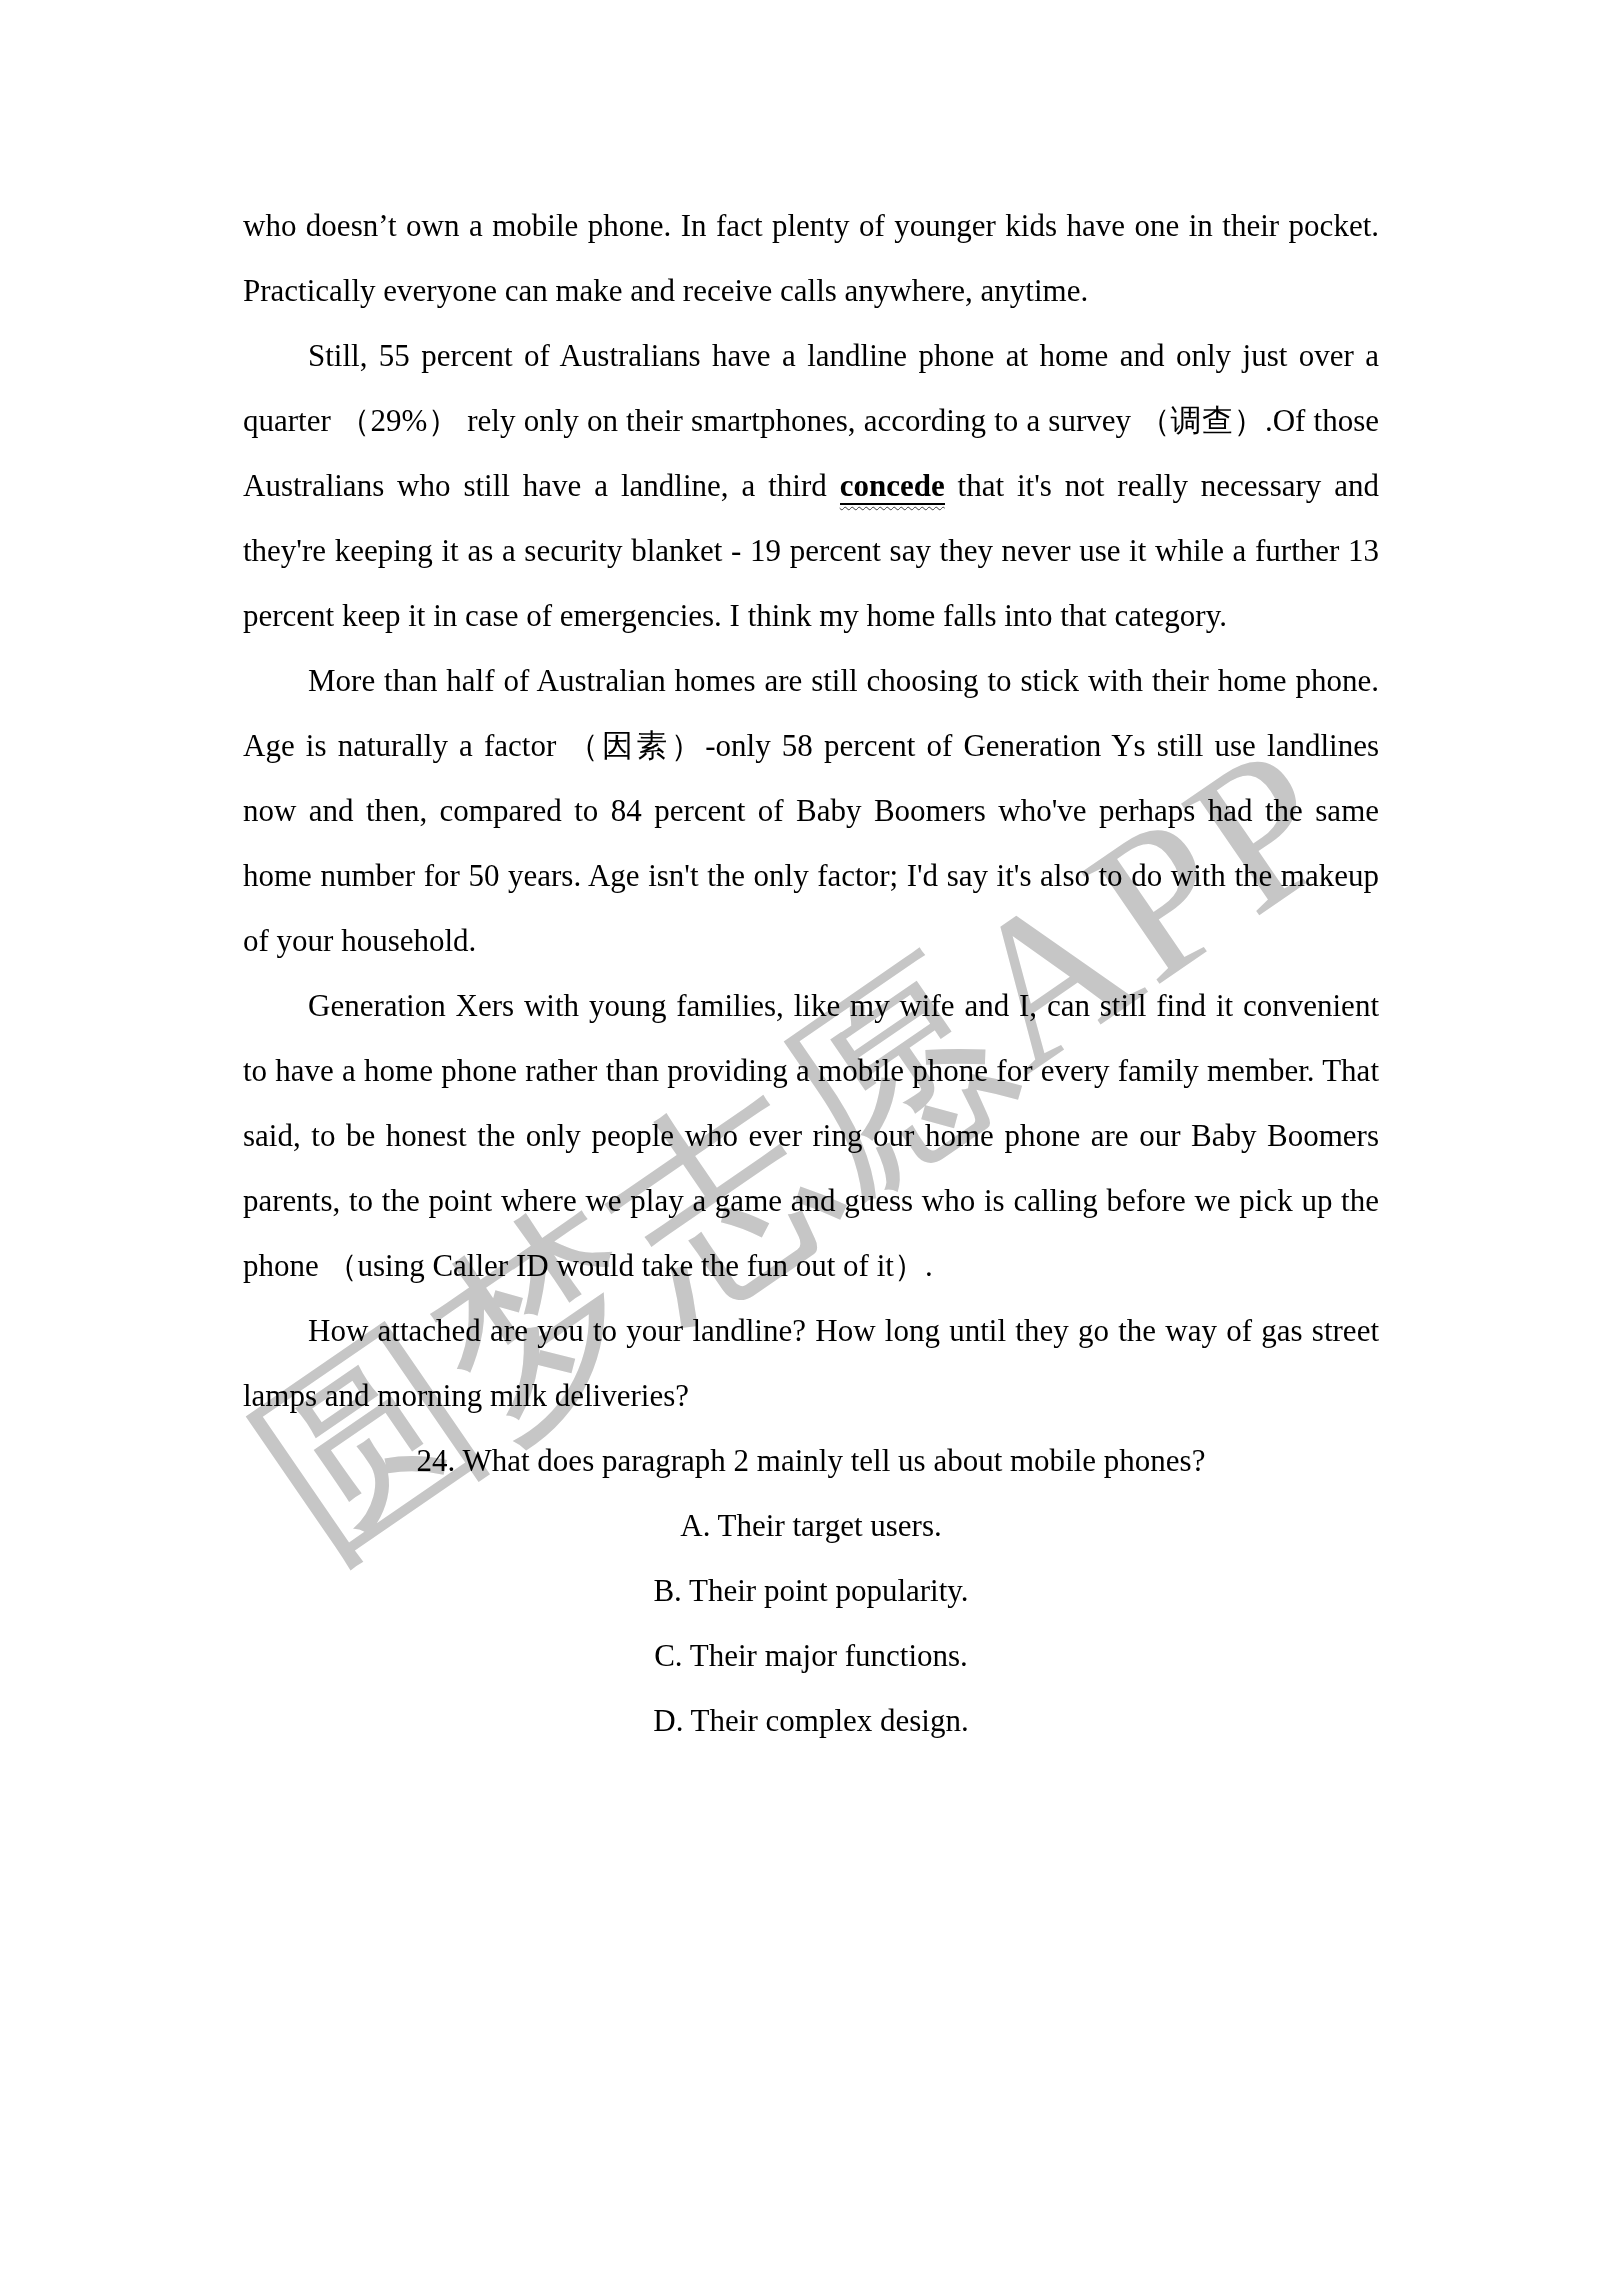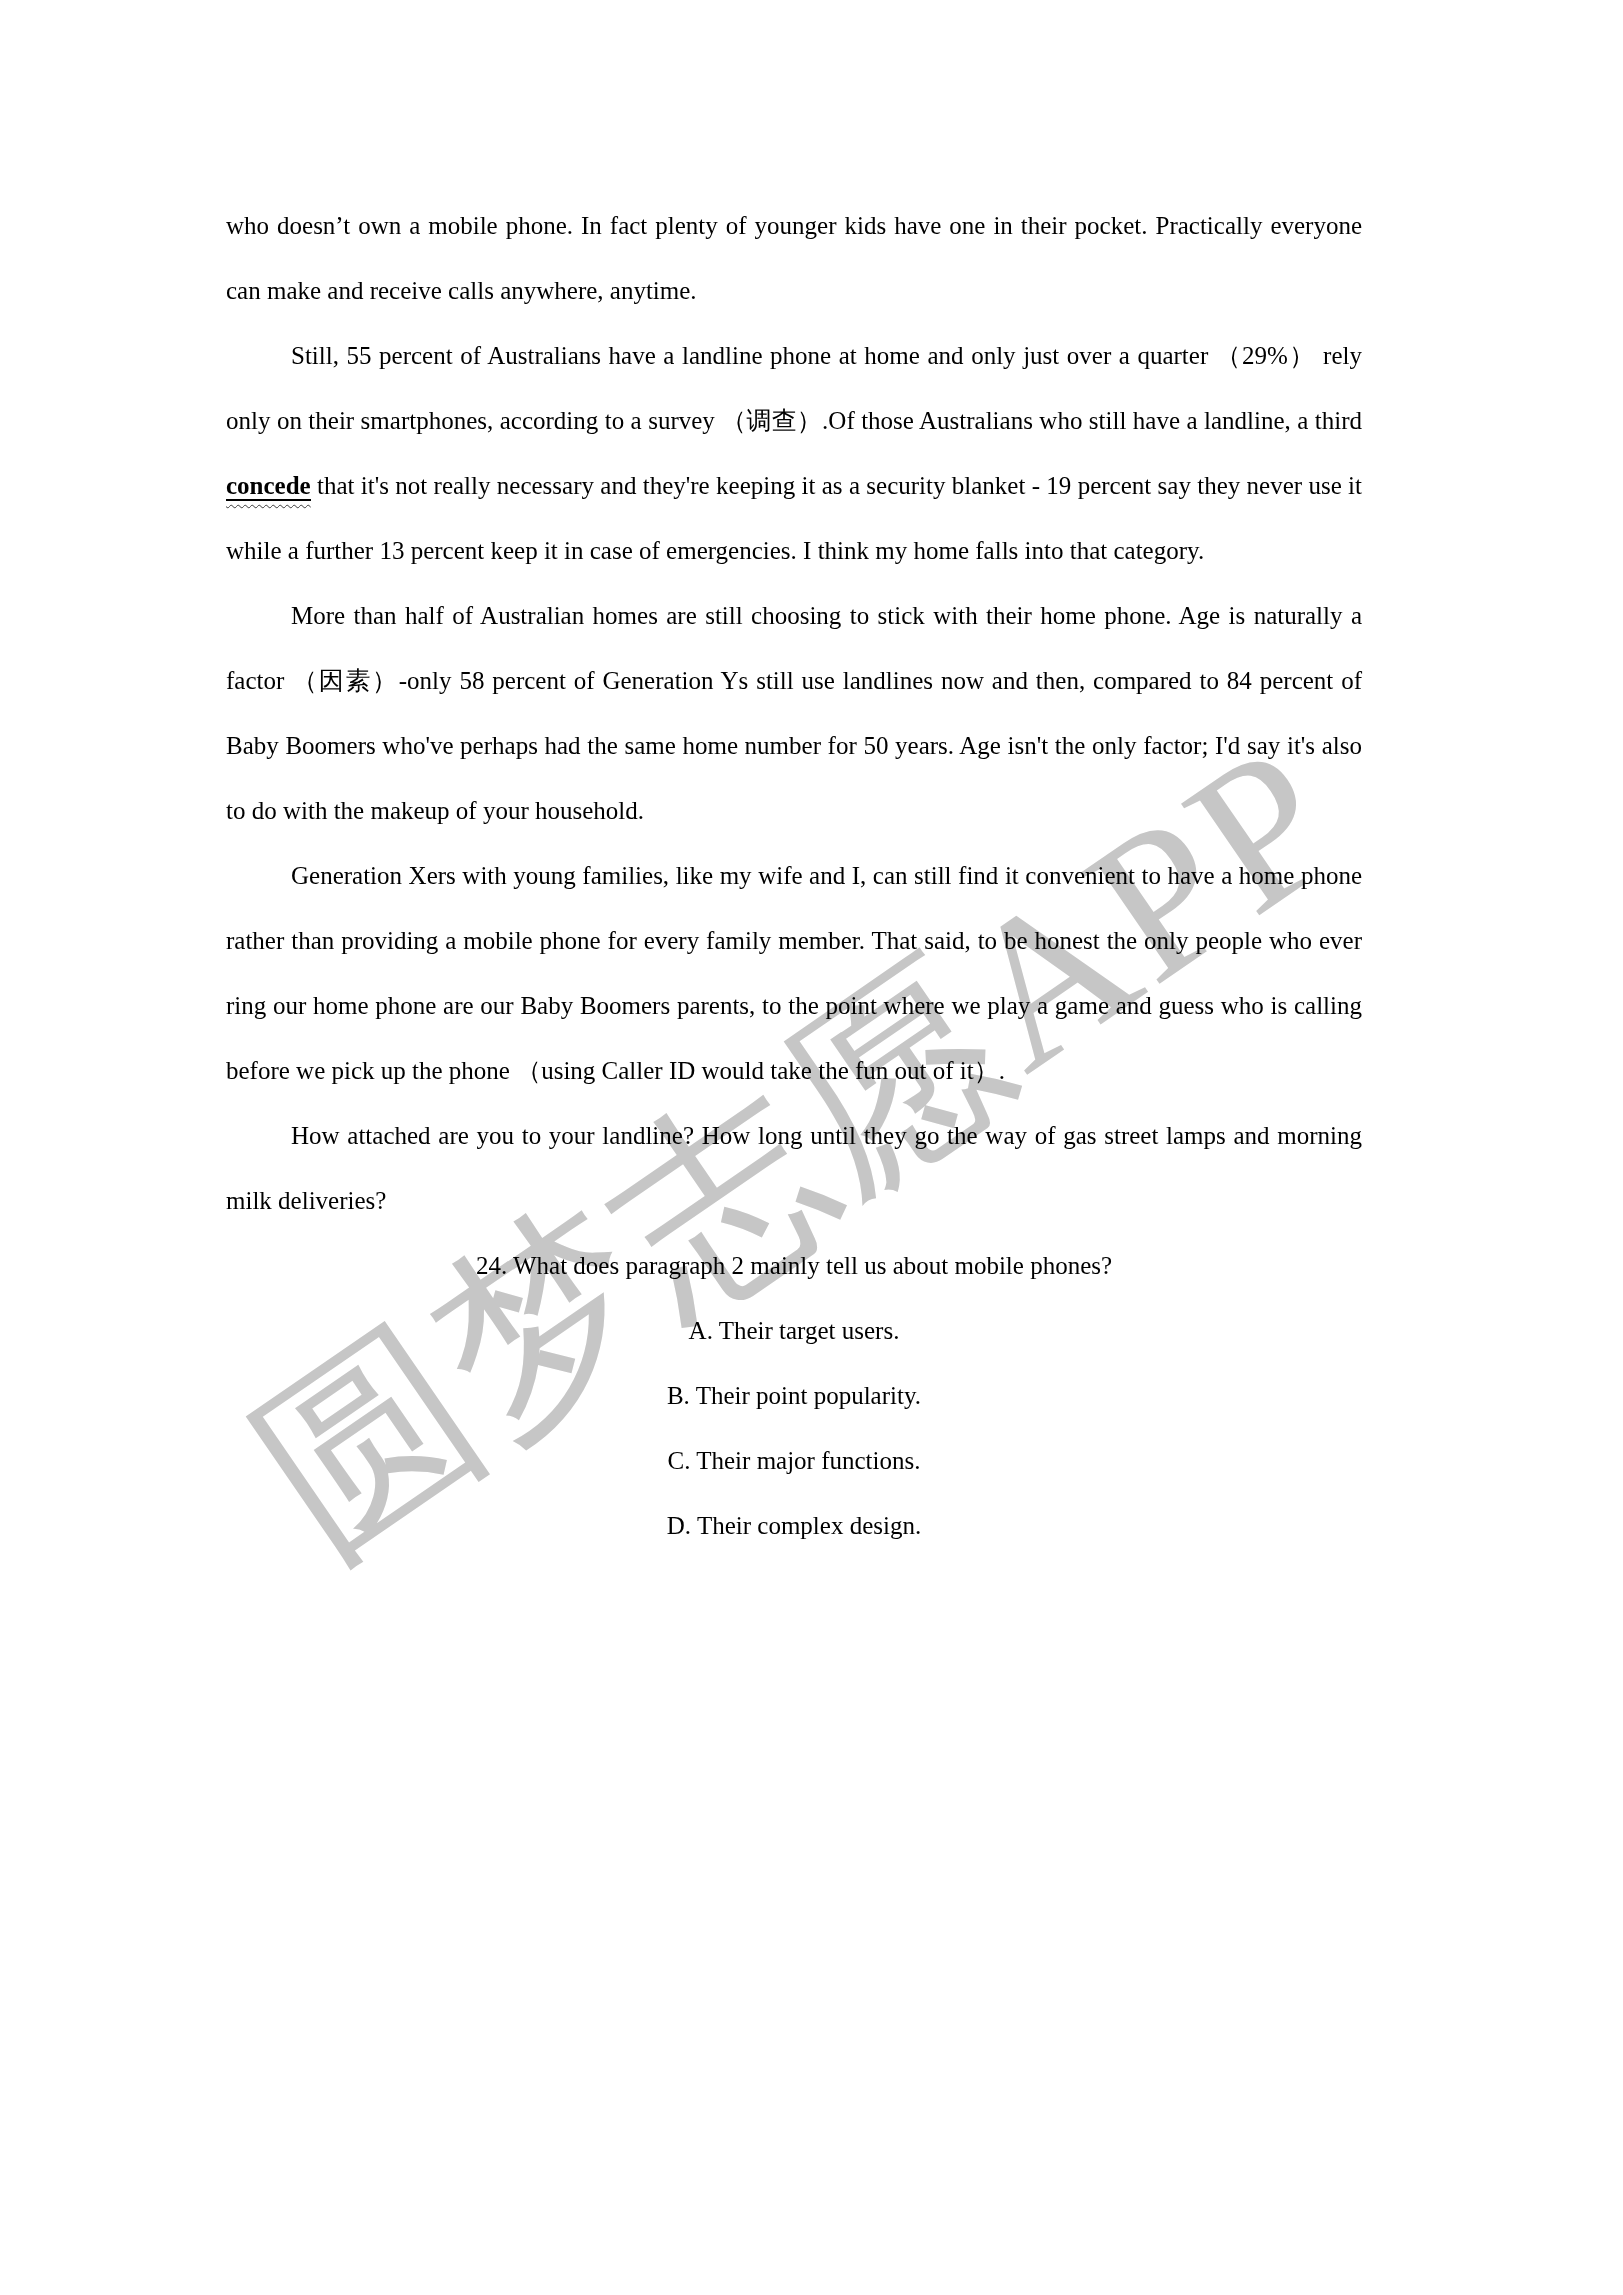--- a/index.html
+++ b/index.html
@@ -26,25 +26,25 @@
     font-size: 208px;
     letter-spacing: 5.2px;
     color: #c6c6c6;
     white-space: nowrap;
     z-index: 0;
     user-select: none;
     font-family: "Liberation Serif", "DejaVu Serif", serif;
   }
   .content {
     position: absolute;
-    left: 226px;
+    left: 243px;
     top: 193px;
     width: 1136px;
     z-index: 1;
-    font-size: 25px;
+    font-size: 31px;
     line-height: 65px;
   }
   .content p {
     margin: 0;
     text-align: justify;
   }
   .content p.indent {
     text-indent: 65px;
   }
   .content p.qline {

